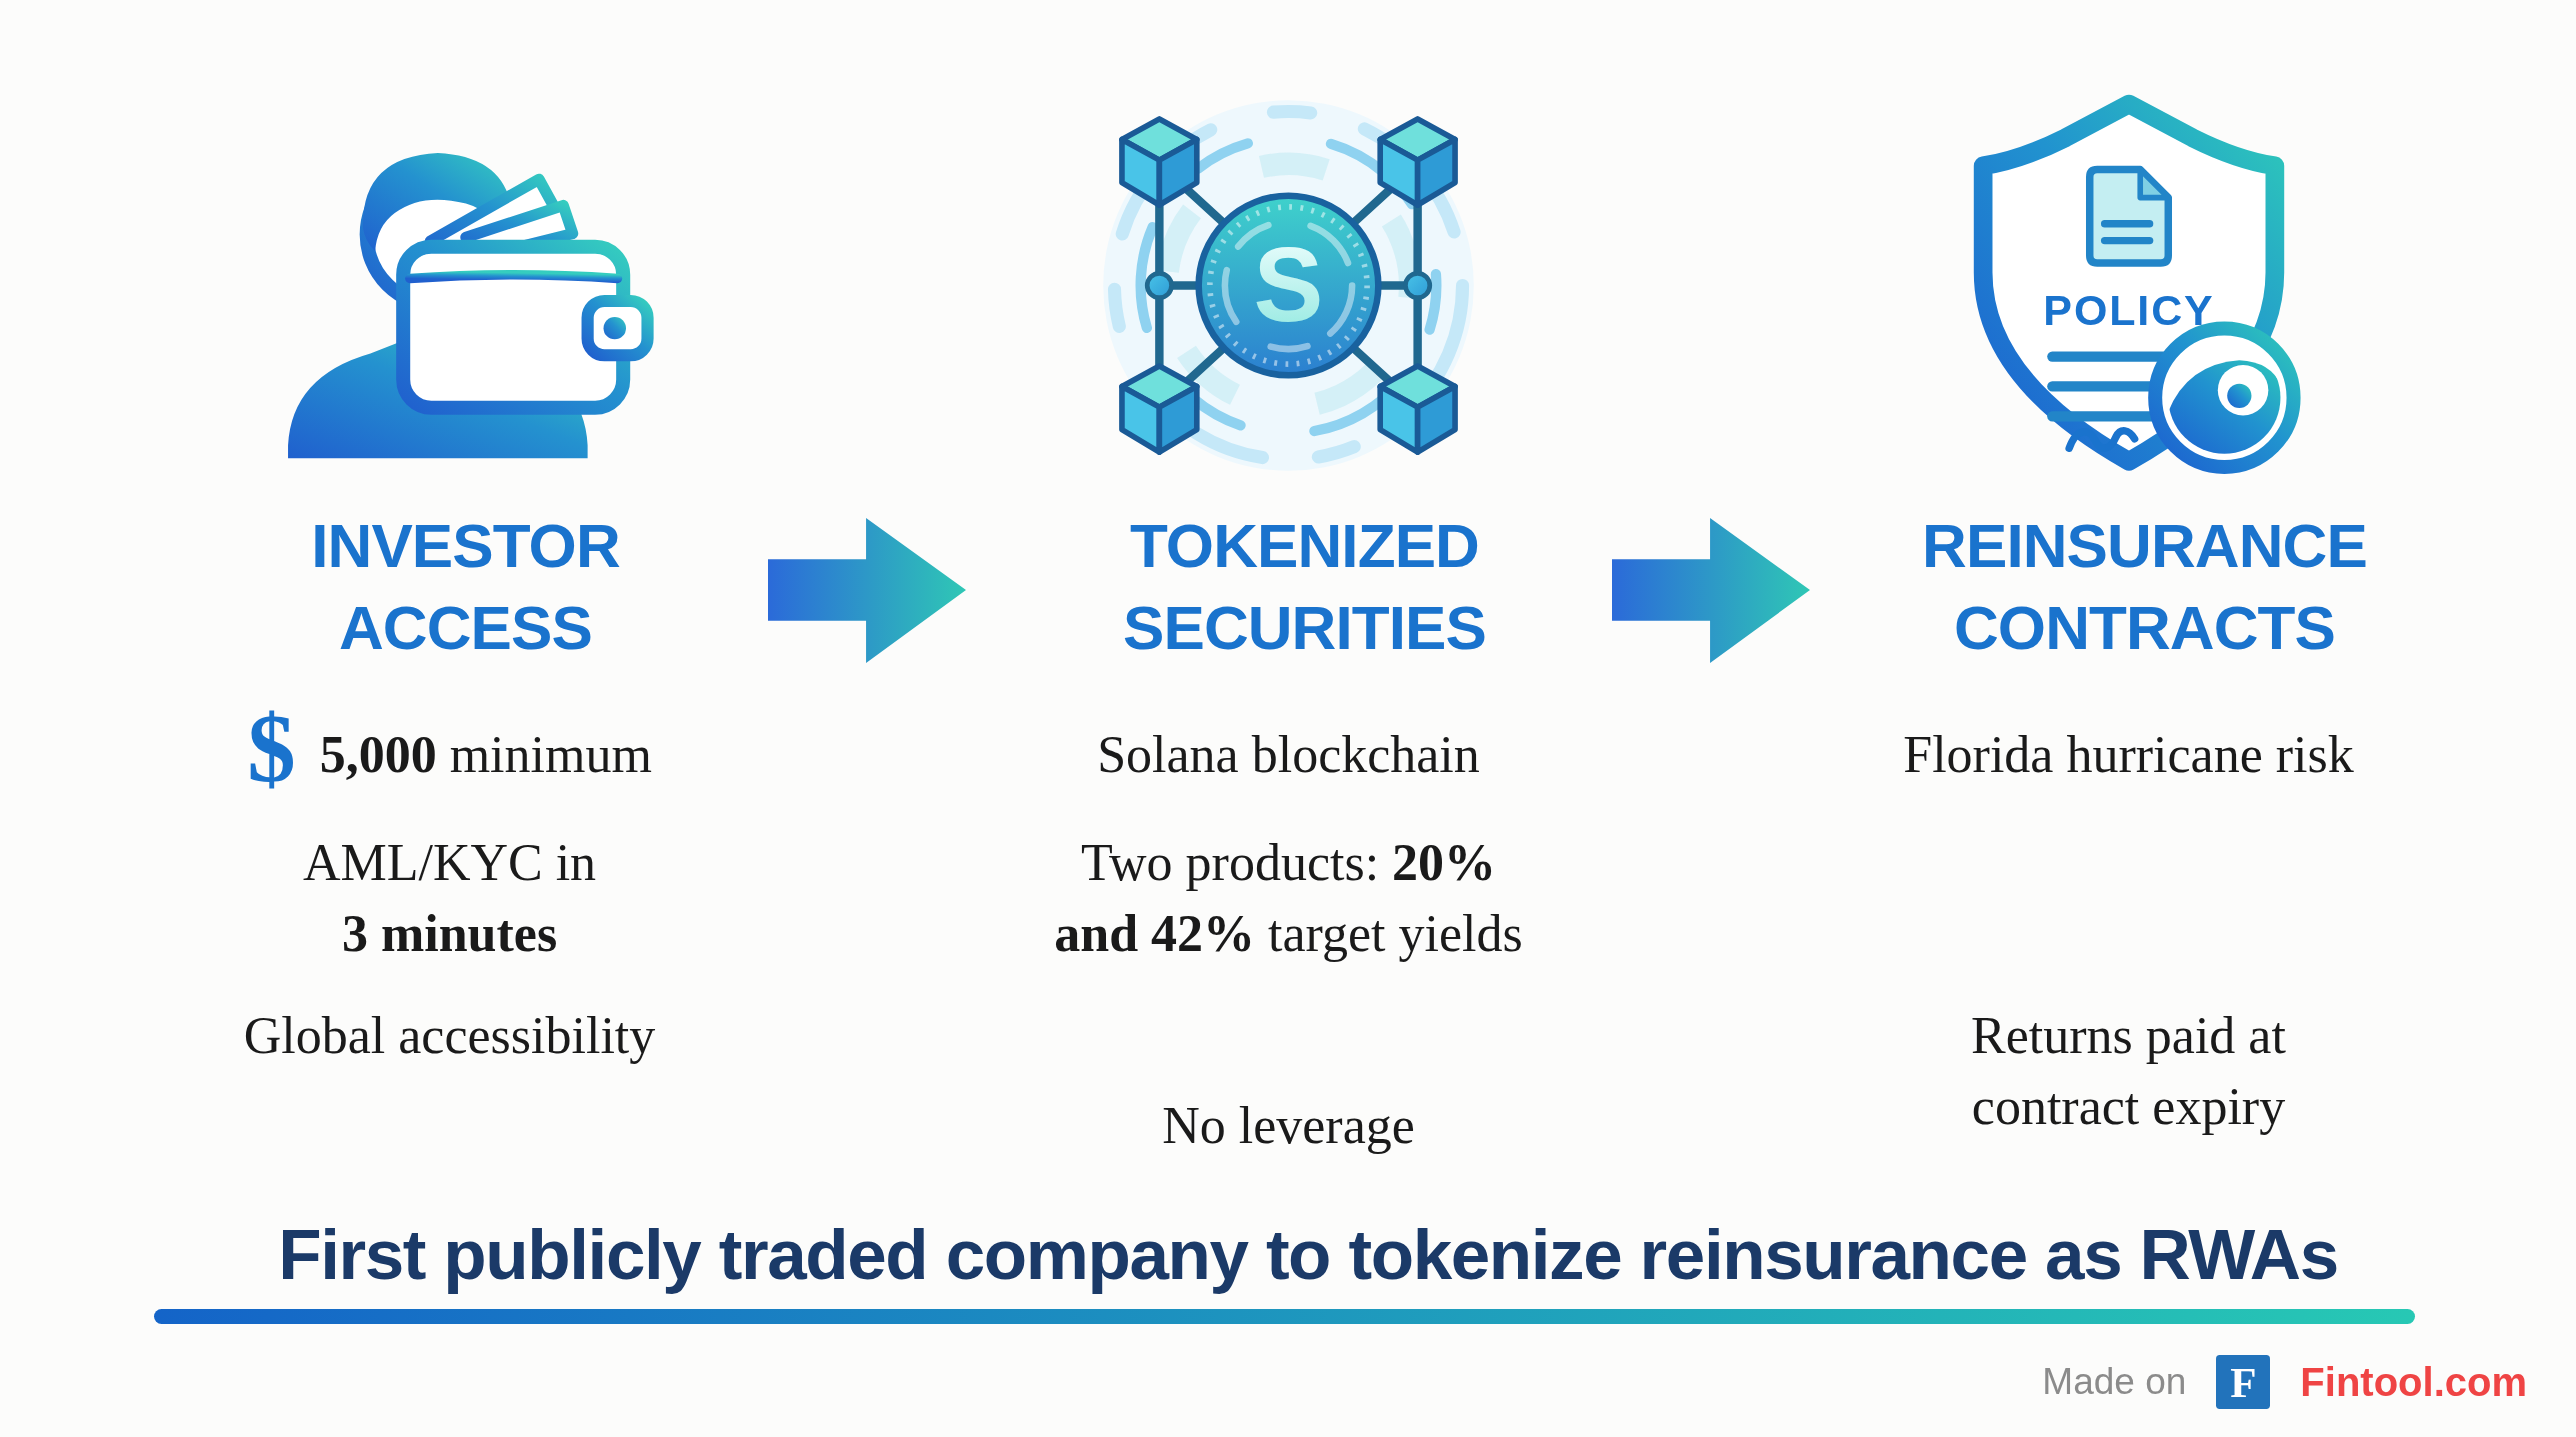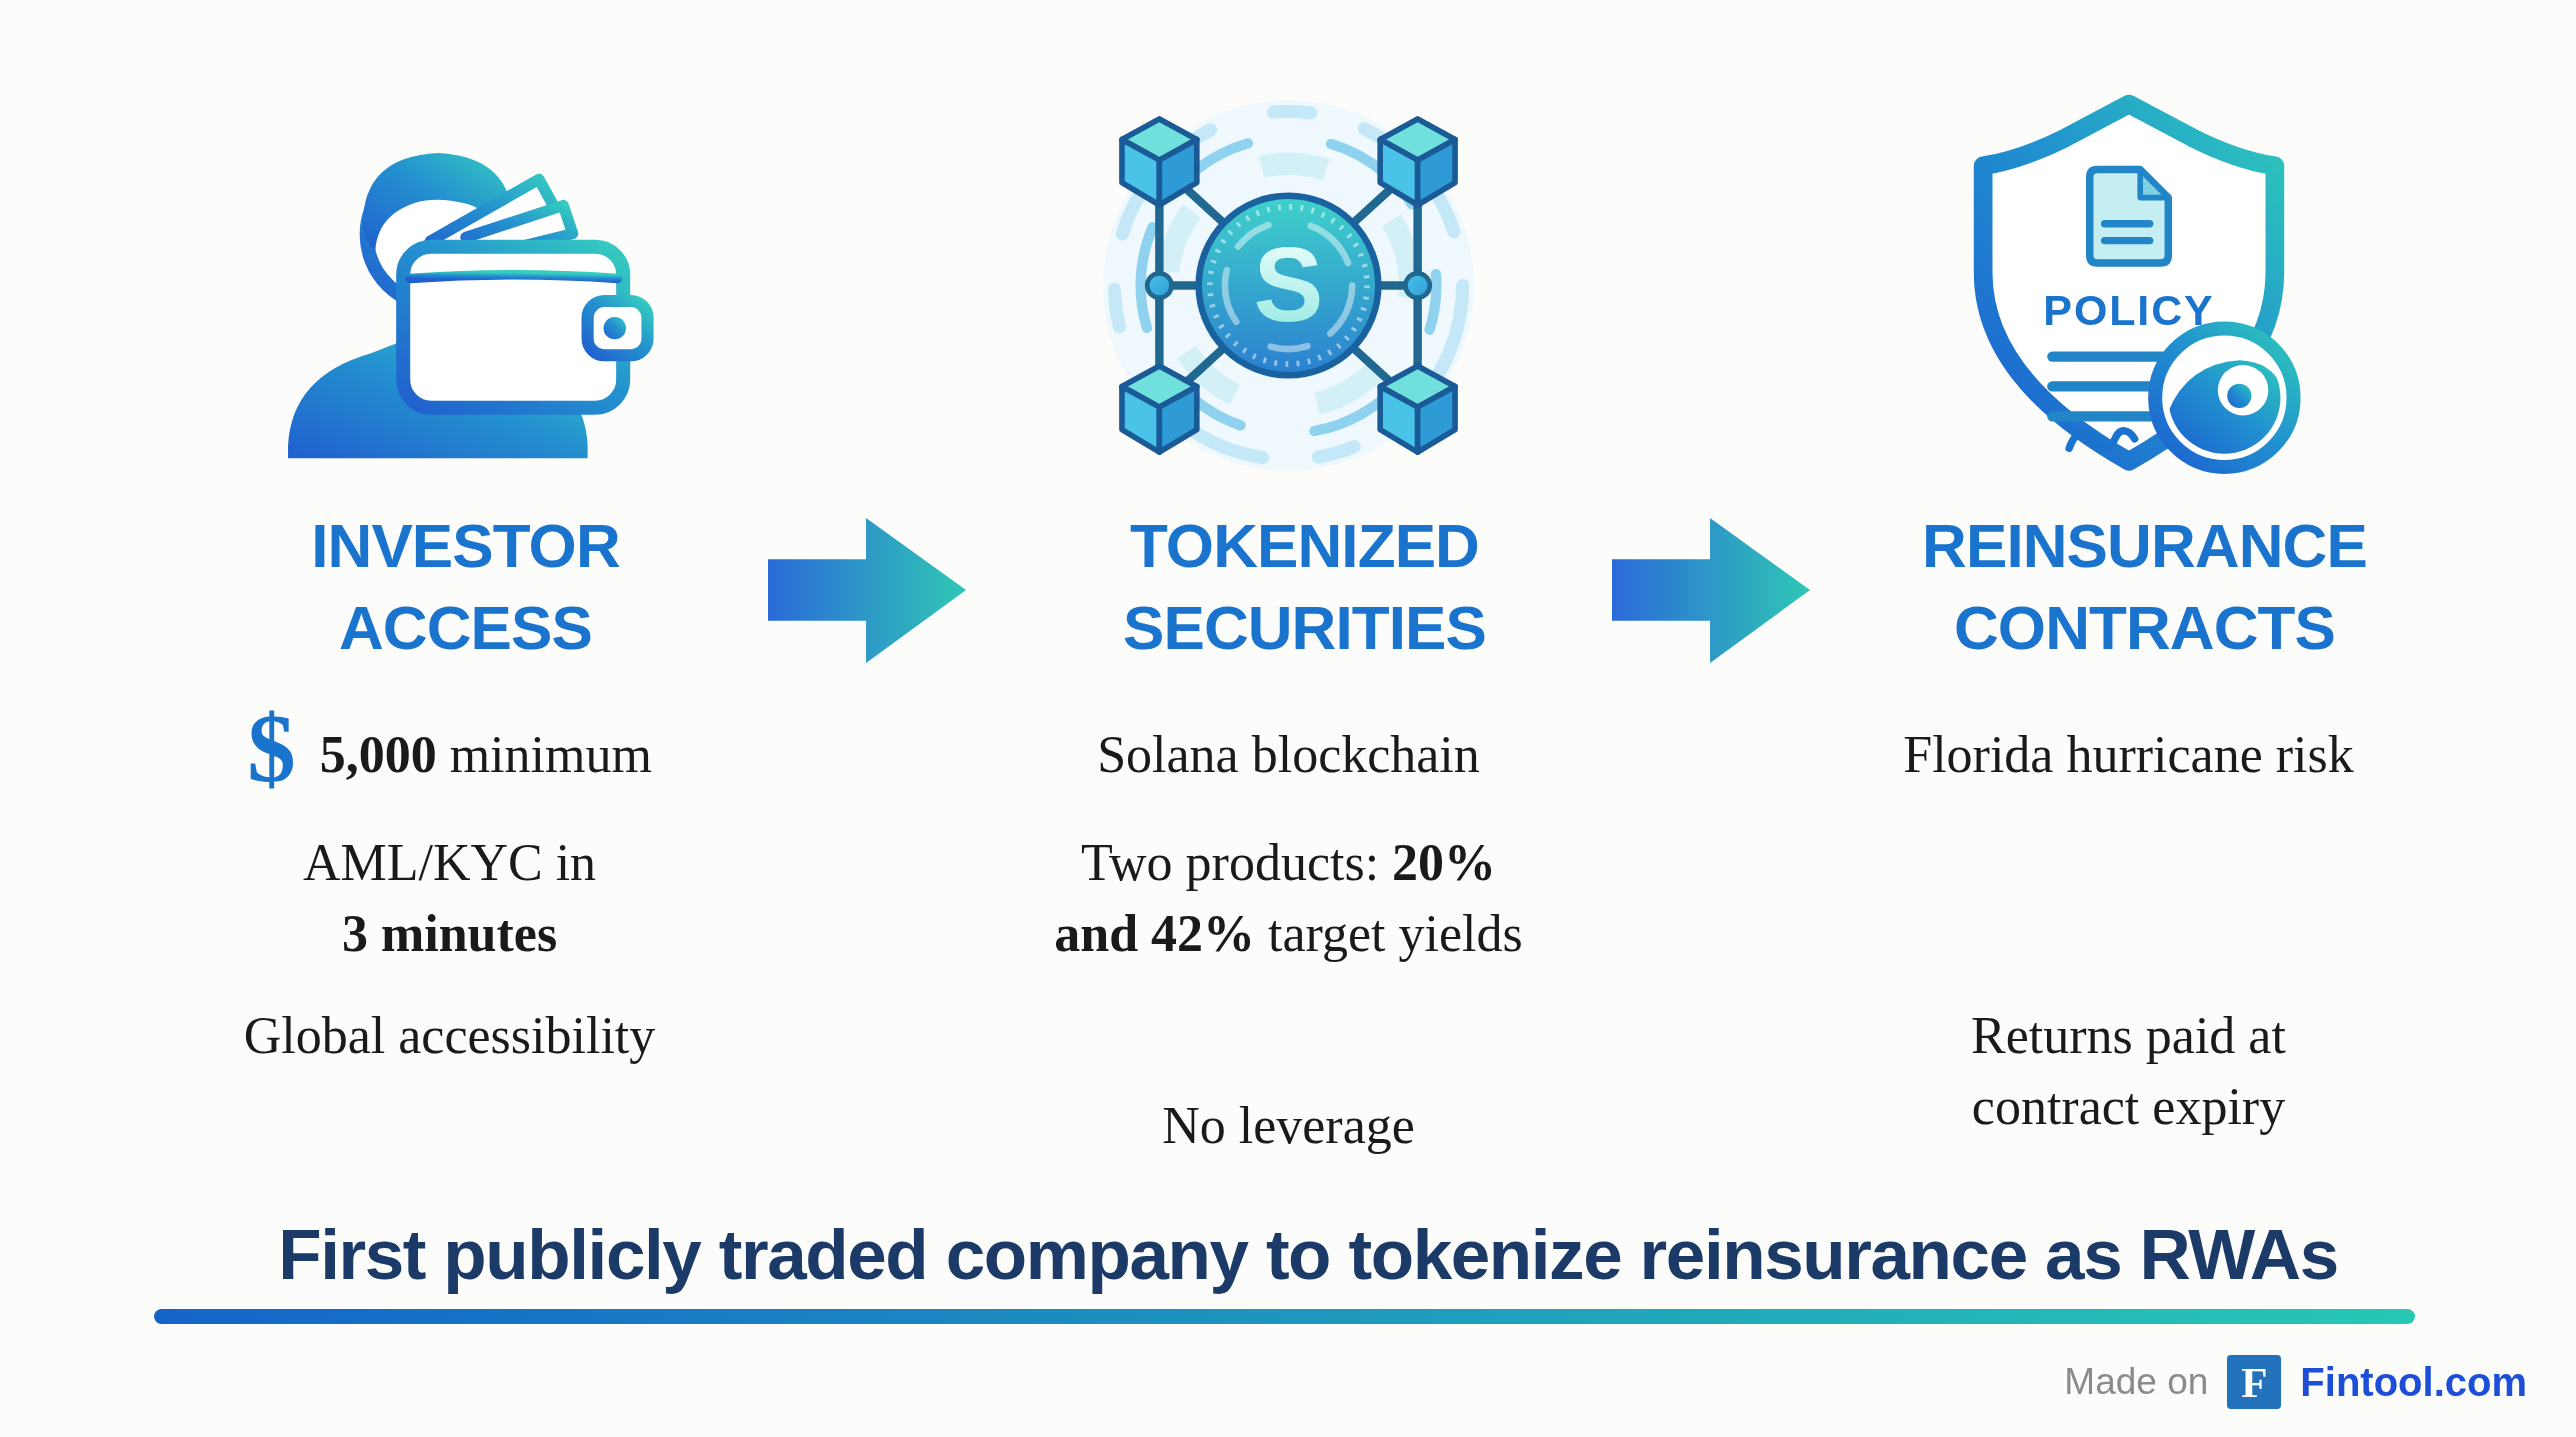--- a/index.html
+++ b/index.html
@@ -28,26 +28,26 @@
   .rowA{top:719px;} .rowB{top:827px;} .rowC{top:1000px;} .rowD{top:1090px;}
   .b{font-weight:700;}
   .dollar{font-size:97px;font-weight:700;color:var(--blue);
     line-height:0;vertical-align:-9.4px;margin-right:24px;}
   .arrow{position:absolute;top:518px;width:198px;height:145px;}
   .arrow1{left:768px;} .arrow2{left:1612px;}
   .headline{position:absolute;top:1213px;left:0;width:100%;text-align:center;
     font-size:71px;font-weight:700;color:var(--navy);letter-spacing:-1.4px;line-height:84px;padding-left:20px;}
   .underline{position:absolute;top:1309px;left:154px;width:2261px;height:15px;
     border-radius:7.5px;background:linear-gradient(90deg,#1464c8,#27c8b4);}
-  .footer{position:absolute;top:1355px;right:49px;display:flex;align-items:center;gap:19px;}
+  .footer{position:absolute;top:1355px;right:49px;display:flex;align-items:center;gap:30px;}
   .made-on{font-size:37px;color:#8b8b8b;}
   .f-logo{width:54px;height:54px;background:#2273bb;color:#ffffff;border-radius:3.7px;
     display:flex;align-items:center;justify-content:center;
     font-family:"Liberation Serif","DejaVu Serif",serif;font-weight:700;font-size:43px;}
-  .brand{font-size:40px;font-weight:700;color:#1d4ed8;}
+  .brand{font-size:40px;font-weight:700;color:#ef4444;}
 </style>
 </head>
 <body>
 
 <div class="canvas">
 
   <div class="col col1">
     <div class="icon-wrap">
       <svg width="440" height="356" viewBox="0 0 470 380">
         <defs>

